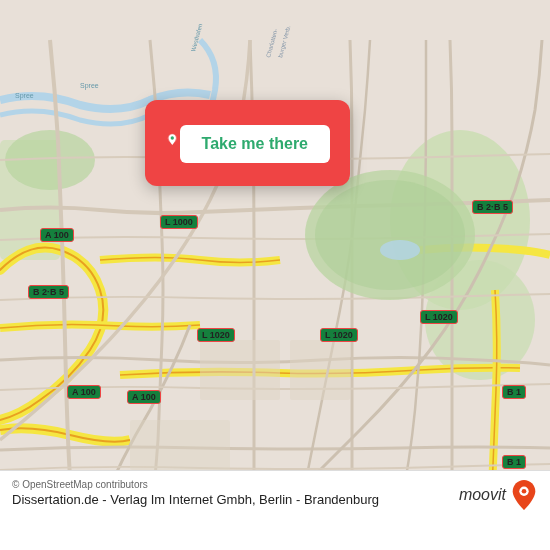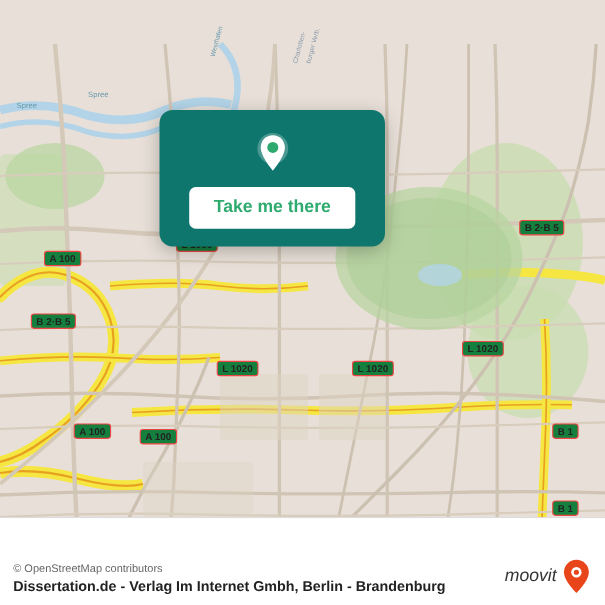--- a/index.html
+++ b/index.html
@@ -34,24 +34,24 @@
       width: 100%;
       height: 100%;
     }
 
     
     .card-overlay {
       position: absolute;
       top: 100px;
       left: 145px;
       width: 205px;
-      background: #0f766e;
+      background: #ef4444;
       border-radius: 12px;
       display: flex;
-      flex-direction: column;
+      flex-direction: row;
       align-items: center;
       padding: 18px 20px 16px;
       box-shadow: 0 4px 16px rgba(0,0,0,0.25);
     }
 
     .pin-icon {
       width: 44px;
       height: 44px;
       margin-bottom: 8px;
     }
@@ -70,39 +70,39 @@
 
     
     .bottom-bar {
       position: absolute;
       bottom: 0;
       left: 0;
       width: 100%;
       background: white;
       padding: 8px 12px 10px;
       display: flex;
-      align-items: flex-end;
+      align-items: flex-start;
       justify-content: space-between;
       border-top: 1px solid #ddd;
     }
 
     .bottom-left {
       display: flex;
       flex-direction: column;
     }
 
     .osm-credit {
       font-size: 10px;
       color: #666;
       margin-bottom: 2px;
     }
 
     .location-text {
       font-size: 13px;
-      font-weight: bold;
+      font-weight: normal;
       color: #222;
     }
 
     
     .moovit-logo {
       display: flex;
       align-items: center;
       gap: 4px;
     }
 

